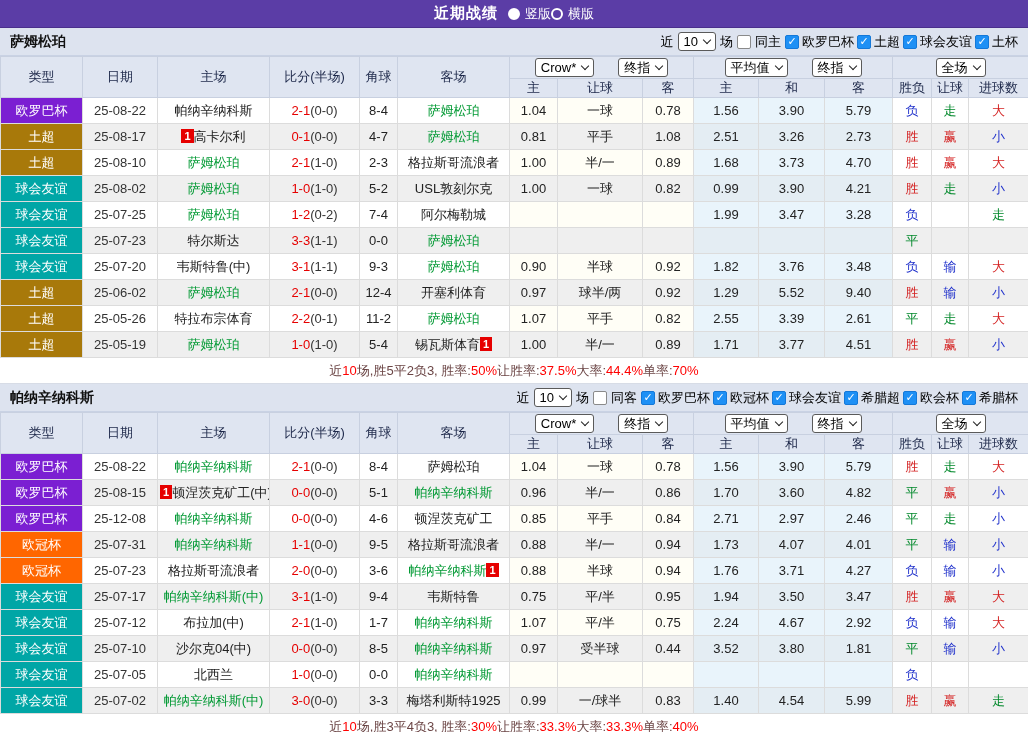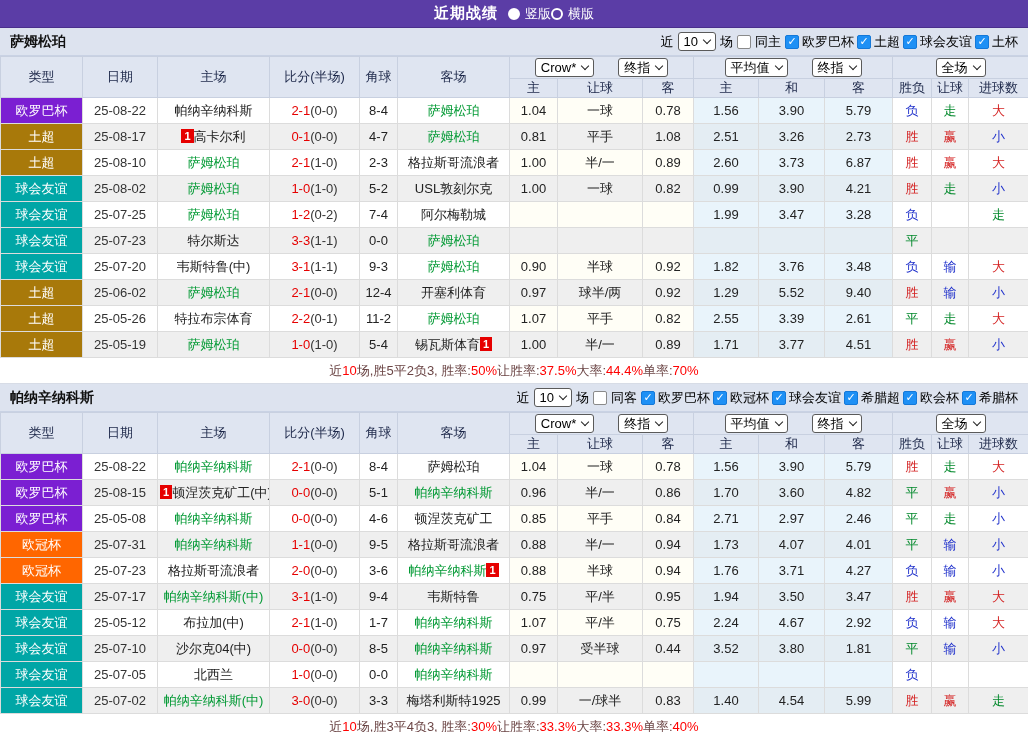--- a/index.html
+++ b/index.html
@@ -196,23 +196,23 @@
           <tr>
             <td class="type" style="background: rgb(168, 121, 10);">土超</td>
             <td class="date">25-08-10</td>
             <td><span class="team-link self">萨姆松珀</span></td>
             <td><span class="score">2-1</span><span class="half">(1-0)</span></td>
             <td>2-3</td>
             <td><span class="team-link">格拉斯哥流浪者</span></td>
             <td class="crow">1.00</td>
             <td class="crow">半/一</td>
             <td class="crow">0.89</td>
-            <td class="avg">2.60</td>
+            <td class="avg">1.68</td>
             <td class="avg">3.73</td>
-            <td class="avg">6.87</td>
+            <td class="avg">4.70</td>
             <td style="color: rgb(212, 34, 34);">胜</td>
             <td style="color: rgb(212, 34, 34);">赢</td>
             <td style="color: rgb(212, 34, 34);">大</td>
           </tr>
           <tr>
             <td class="type" style="background: rgb(0, 166, 166);">球会友谊</td>
             <td class="date">25-08-02</td>
             <td><span class="team-link self">萨姆松珀</span></td>
             <td><span class="score">1-0</span><span class="half">(1-0)</span></td>
             <td>5-2</td>
@@ -472,21 +472,21 @@
             <td class="crow">0.86</td>
             <td class="avg">1.70</td>
             <td class="avg">3.60</td>
             <td class="avg">4.82</td>
             <td style="color: rgb(0, 136, 42);">平</td>
             <td style="color: rgb(212, 34, 34);">赢</td>
             <td style="color: rgb(34, 51, 204);">小</td>
           </tr>
           <tr>
             <td class="type" style="background: rgb(123, 31, 210);">欧罗巴杯</td>
-            <td class="date">25-05-08</td>
+            <td class="date">25-12-08</td>
             <td><span class="team-link self">帕纳辛纳科斯</span></td>
             <td><span class="score">0-0</span><span class="half">(0-0)</span></td>
             <td>4-6</td>
             <td><span class="team-link">顿涅茨克矿工</span></td>
             <td class="crow">0.85</td>
             <td class="crow">平手</td>
             <td class="crow">0.84</td>
             <td class="avg">2.71</td>
             <td class="avg">2.97</td>
             <td class="avg">2.46</td>
@@ -540,21 +540,21 @@
             <td class="crow">0.95</td>
             <td class="avg">1.94</td>
             <td class="avg">3.50</td>
             <td class="avg">3.47</td>
             <td style="color: rgb(212, 34, 34);">胜</td>
             <td style="color: rgb(212, 34, 34);">赢</td>
             <td style="color: rgb(212, 34, 34);">大</td>
           </tr>
           <tr>
             <td class="type" style="background: rgb(0, 166, 166);">球会友谊</td>
-            <td class="date">25-05-12</td>
+            <td class="date">25-07-12</td>
             <td><span class="team-link">布拉加(中)</span></td>
             <td><span class="score">2-1</span><span class="half">(1-0)</span></td>
             <td>1-7</td>
             <td><span class="team-link self">帕纳辛纳科斯</span></td>
             <td class="crow">1.07</td>
             <td class="crow">平/半</td>
             <td class="crow">0.75</td>
             <td class="avg">2.24</td>
             <td class="avg">4.67</td>
             <td class="avg">2.92</td>

